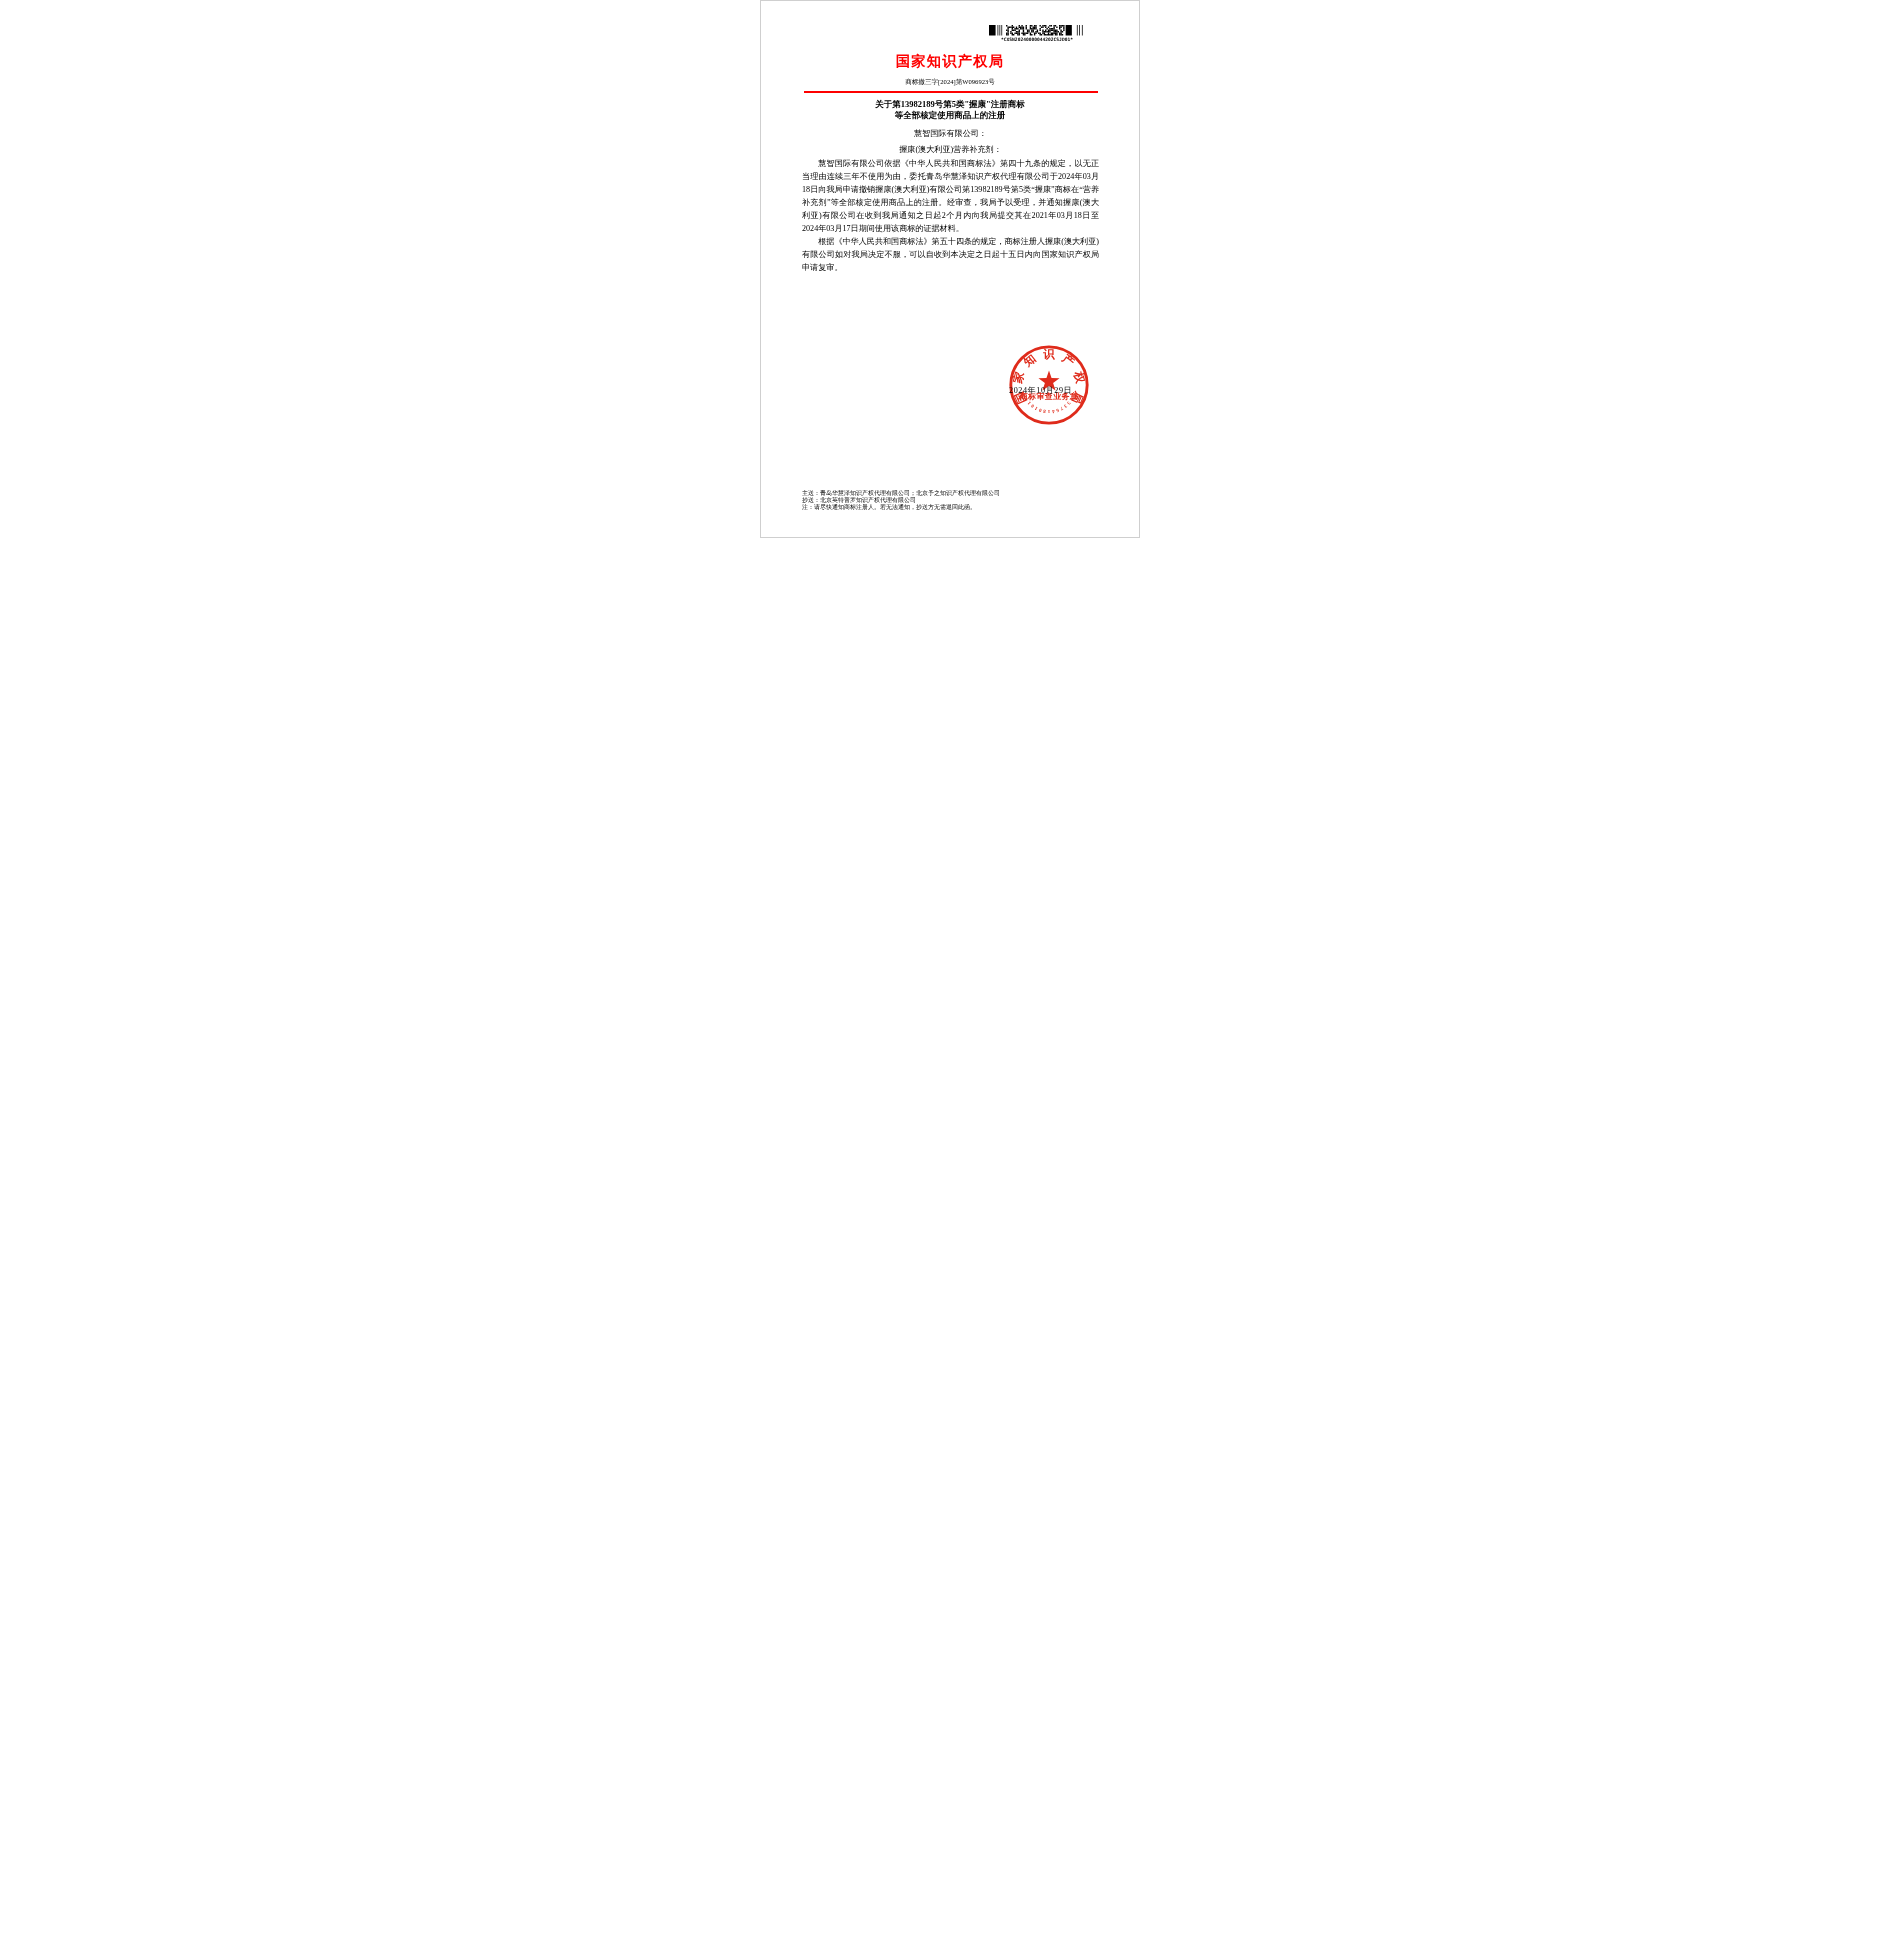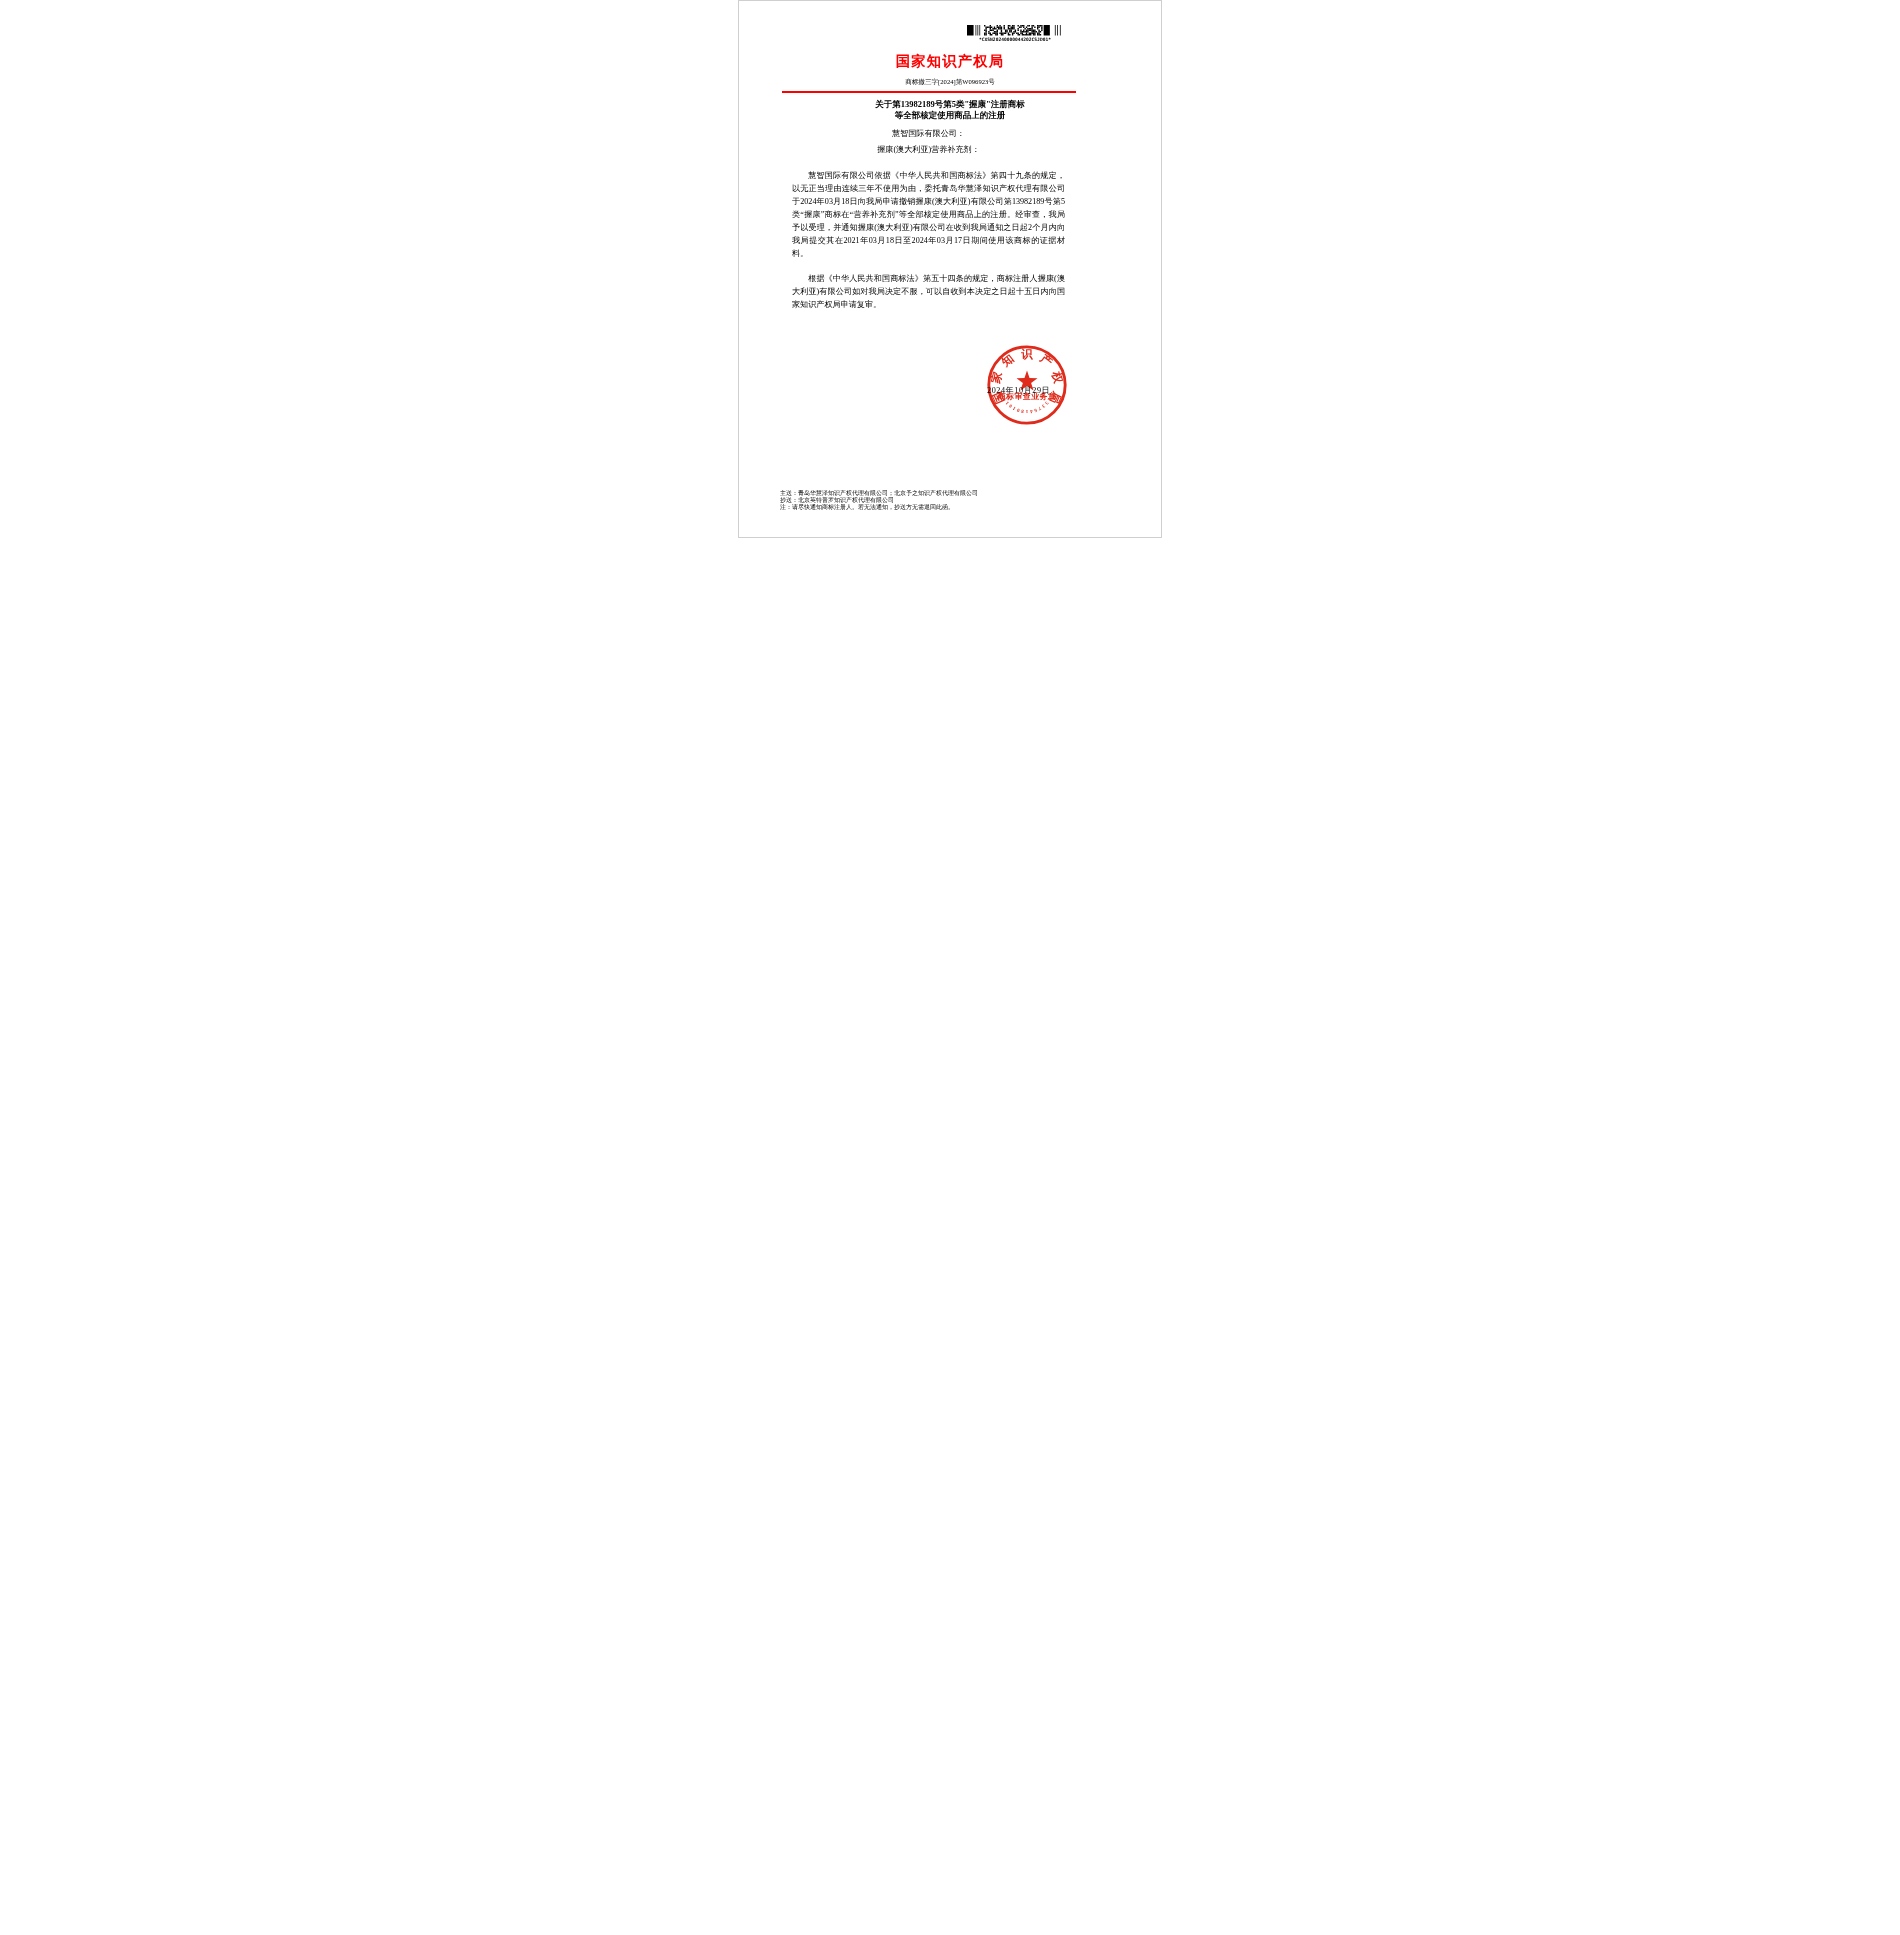--- a/index.html
+++ b/index.html
@@ -1,37 +1,37 @@
 <!DOCTYPE html>
 <html style="--accent-red: #fe0000; --seal-red: #df2b1b;font-size:6.2px"><head>
 <meta charset="utf-8">
 <style>
   html,body{margin:0;padding:0;background:#ffffff;}
   .page{
-    position:relative;width:424px;height:538px;margin:0 auto;
+    position:relative;width:380px;height:538px;margin:0 auto;
     background:#fff;border:0.4px solid #cfcfcf;box-sizing:border-box;
     font-family:"Liberation Serif","DejaVu Serif",serif;color:#000;overflow:hidden;
   }
   .barcode-wrap{position:absolute;left:228px;top:24px;width:96px;}
   .barcode-svg{display:block;width:96px;height:10.5px;}
   .barcode-text{
     margin-top:1.5px;text-align:center;white-space:nowrap;
     font-family:"DejaVu Sans Mono","Liberation Mono",monospace;
     font-size:4.6px;font-weight:700;color:#000;
   }
   .agency-title{
     position:absolute;top:51px;left:0;right:0;text-align:center;
     font-size:14.3px;font-weight:700;color:var(--accent-red,#f00);letter-spacing:1.2px;
   }
   .doc-number{position:absolute;top:77px;left:0;right:0;text-align:center;font-size:6.6px;}
   .red-rule{position:absolute;top:90px;left:43px;width:294px;height:1.5px;background:var(--accent-red,#f00);}
   .subject{position:absolute;top:98px;left:0;right:0;text-align:center;font-weight:700;font-size:8.5px;line-height:11px;}
   .letter-body{position:absolute;top:125px;left:41px;width:297px;font-size:8.1px;}
   .recipient{line-height:15.5px;text-align:center;}
-  .letter-body p{margin:12px;line-height:13px;text-align:justify;text-justify:inter-ideograph;text-indent:2em;}
+  .letter-body p{margin:0;line-height:13px;text-align:justify;text-justify:inter-ideograph;text-indent:2em;}
   .seal{position:absolute;left:246px;top:342px;width:84px;height:84px;}
   .seal text{font-family:"Liberation Serif","DejaVu Serif",serif;font-weight:700;fill:var(--seal-red,#e03224);}
   .date-line{position:absolute;left:248px;top:384px;font-size:8.1px;letter-spacing:0.6px;color:#000;white-space:nowrap;text-align:right;}
   .footer{position:absolute;left:41px;top:489px;font-size:6px;line-height:7.2px;}
   .footer div{white-space:nowrap;}
 </style>
 </head>
 <body>
 
 <div class="page">

